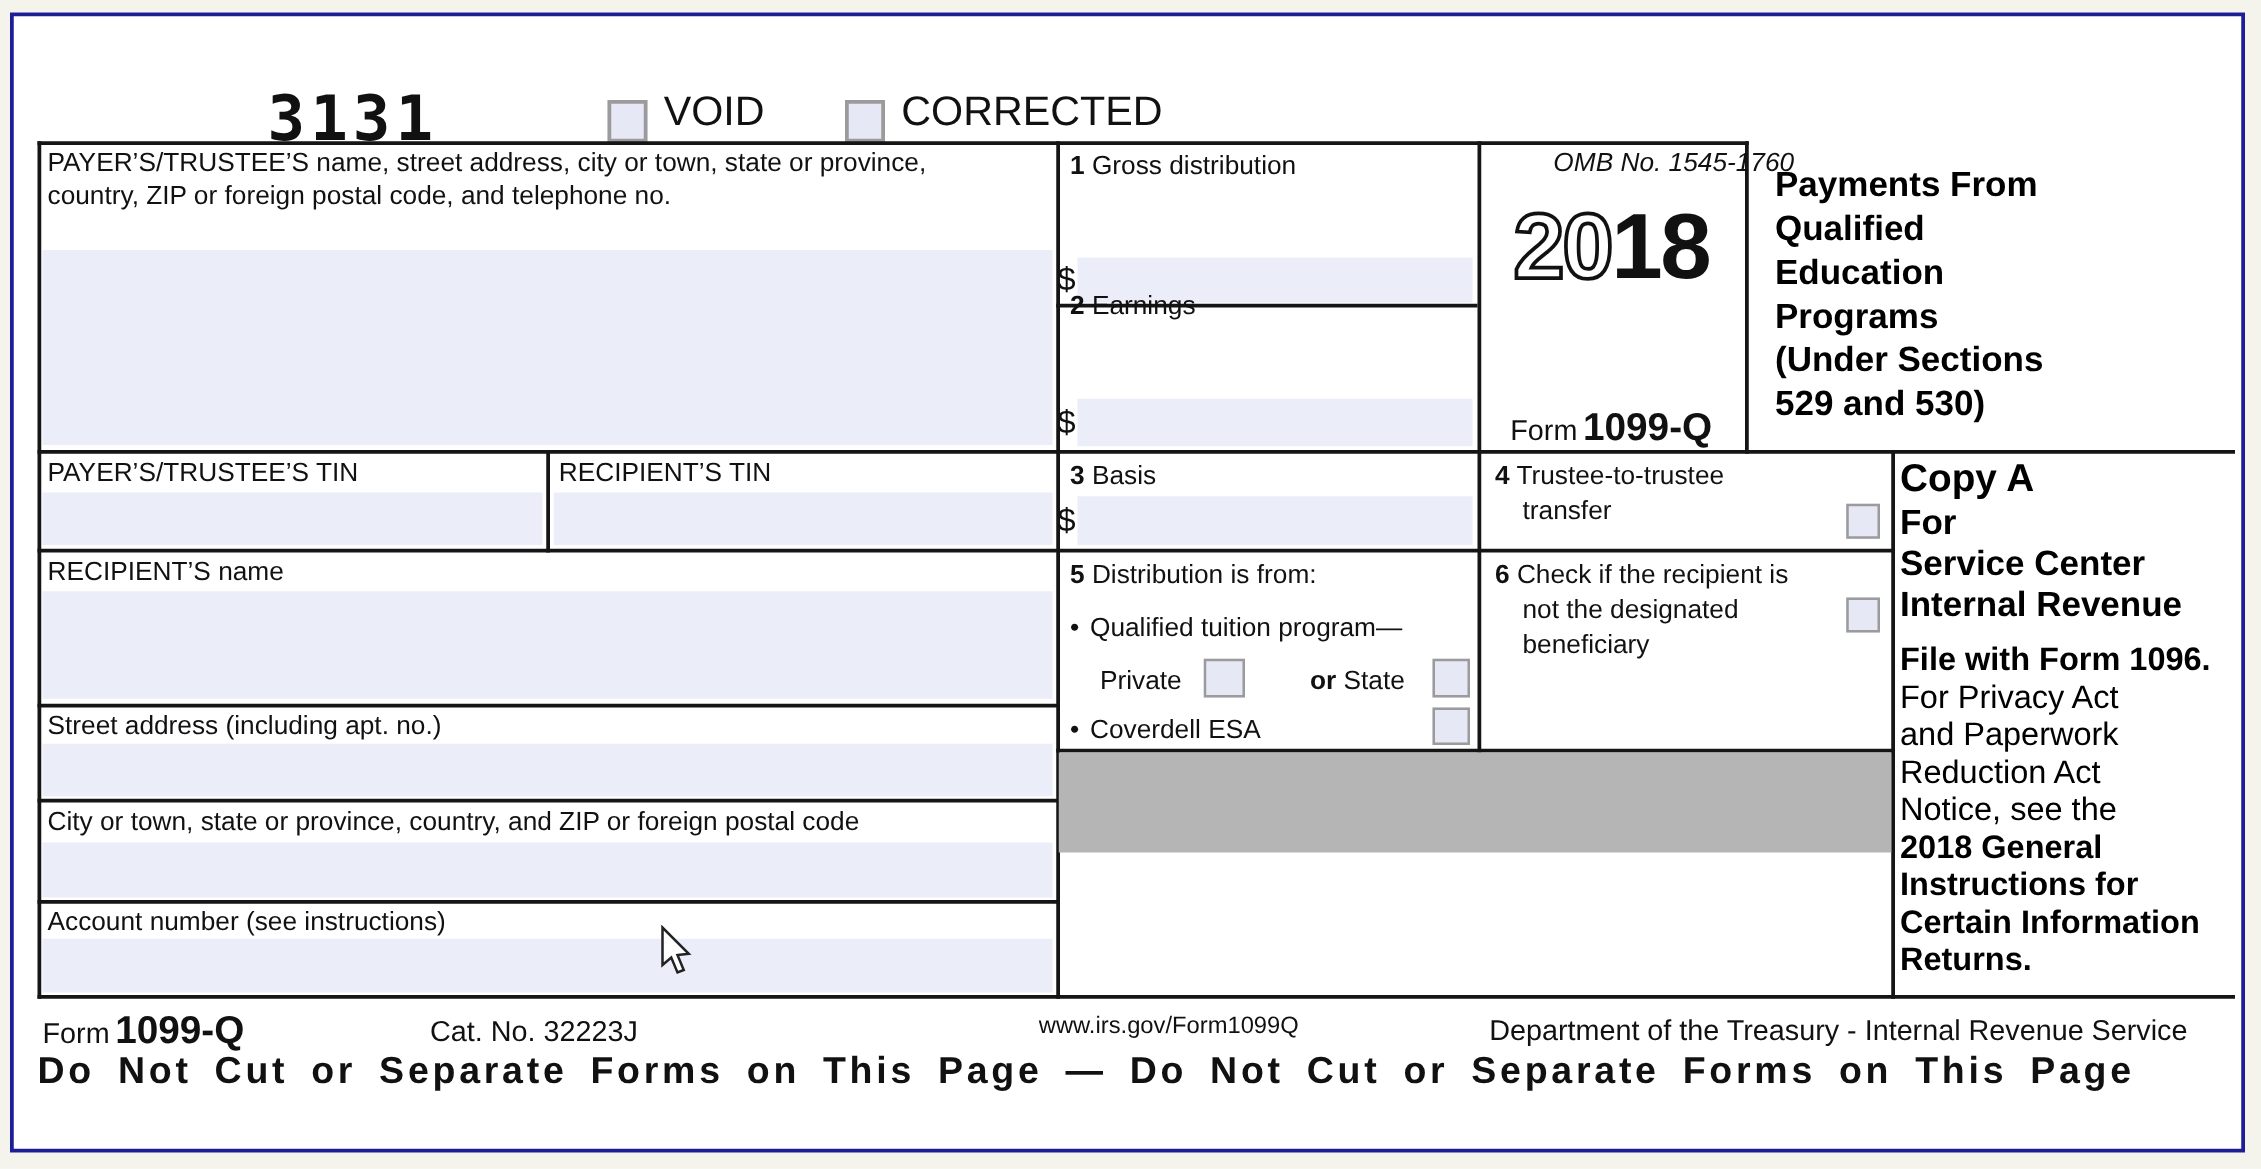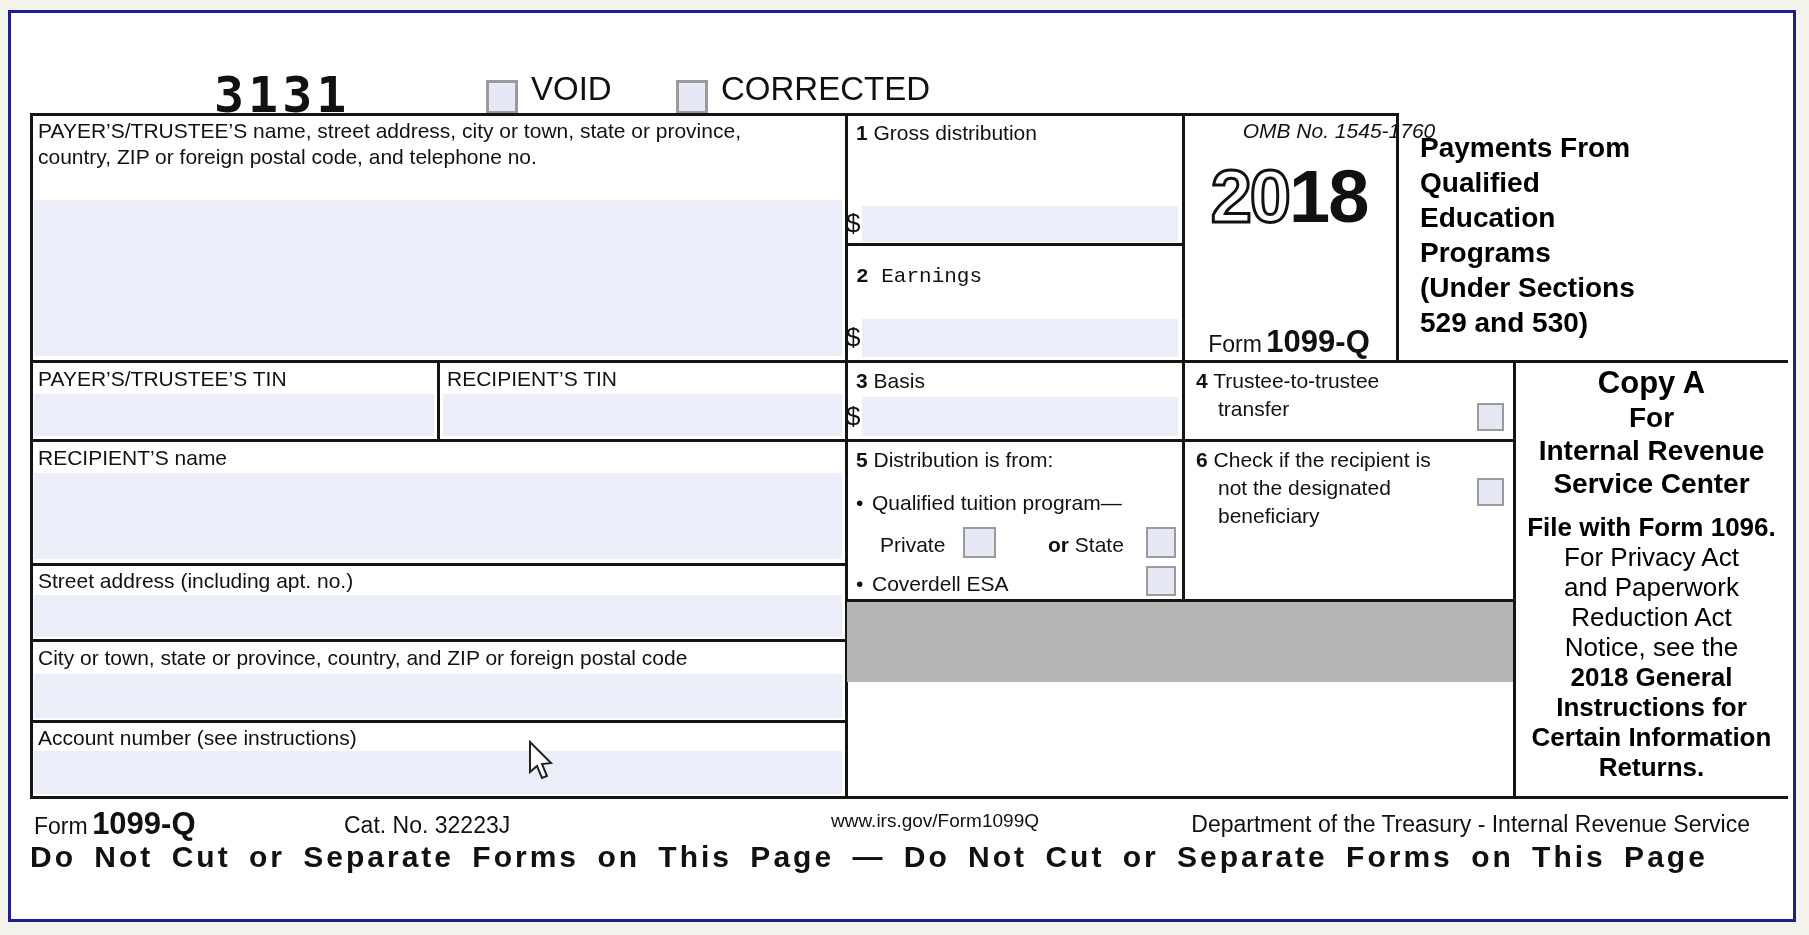--- a/index.html
+++ b/index.html
@@ -35,21 +35,21 @@
     font-size:50px;font-weight:bold;letter-spacing:4px;color:#111;
   }
   .title-block{
     position:absolute;font-weight:bold;font-size:28px;line-height:35px;color:#000;
   }
   .omb{position:absolute;text-align:center;font-size:21px;}
   .year{position:absolute;text-align:center;font-size:74px;font-weight:bold;letter-spacing:-2px;line-height:74px;}
   .year .outline{color:#fff;-webkit-text-stroke:3px #111;}
   .formword{font-size:23px;font-weight:normal;}
   .formnum{font-size:31px;font-weight:bold;}
-  .copy-a{position:absolute;text-align:center;font-size:26px;line-height:30px;color:#000;}
+  .copy-a{position:absolute;text-align:left;font-size:26px;line-height:30px;color:#000;}
   .copy-a .l1{font-size:31px;font-weight:bold;line-height:37px;}
   .copy-a .big{font-size:28px;font-weight:bold;line-height:33px;}
   .copy-a .b{font-weight:bold;}
   .copy-a .gap{height:12px;}
   .footer-small{position:absolute;font-size:23px;}
   .donotcut{
     position:absolute;font-size:30px;font-weight:bold;
     letter-spacing:3px;word-spacing:7px;white-space:nowrap;
   }
   .gray-block{position:absolute;background:#b5b5b5;}
@@ -83,21 +83,21 @@
   <div class="vline" style="left:1396px;top:113px;height:250px;"></div>
   <div class="vline" style="left:1513px;top:360px;height:439px;"></div>
   <div class="vline" style="left:437px;top:360px;height:82px;"></div>
 
   <div class="lbl" style="left:38px;top:118px;width:742px;">PAYER’S/TRUSTEE’S name, street address, city or town, state or province, country, ZIP or foreign postal code, and telephone no.</div>
   <div class="field" style="left:34px;top:200px;width:808px;height:156px;"></div>
 
   <div class="lbl" style="left:856px;top:120px;"><span class="bnum">1</span> <span>Gross distribution</span></div>
   <div class="dollar" style="left:846px;top:208px;">$</div>
   <div class="field" style="left:862px;top:206px;width:316px;height:36px;"></div>
-  <div class="lbl" style="left:856px;top:264px;font-family:Liberation Mono, monospace;"><span class="bnum">2</span> <span>Earnings</span></div>
+  <div class="lbl" style="left:856px;top:232px;"><span class="bnum">2</span> <span>Earnings</span></div>
   <div class="dollar" style="left:846px;top:322px;">$</div>
   <div class="field" style="left:862px;top:319px;width:316px;height:38px;"></div>
 
   <div class="omb" style="left:1232px;top:119px;width:214px;font-style:italic;">OMB No. 1545-1760</div>
   <div class="year" style="left:1182px;top:160px;width:214px;"><span class="outline">20</span><span>18</span></div>
   <div class="abs" style="left:1182px;top:324px;width:214px;text-align:center;">
     <span class="formword">Form</span>
     <span class="formnum">1099-Q</span>
   </div>
 
@@ -144,22 +144,22 @@
   <div class="lbl" style="left:38px;top:645px;">City or town, state or province, country, and ZIP or foreign postal code</div>
   <div class="field" style="left:34px;top:674px;width:808px;height:44px;"></div>
   <div class="lbl" style="left:38px;top:725px;">Account number (see instructions)</div>
   <div class="field" style="left:34px;top:751px;width:808px;height:43px;"></div>
 
   <div class="gray-block" style="left:847px;top:602px;width:666px;height:80px;"></div>
 
   <div class="copy-a" style="left:1520px;top:364px;width:263px;">
     <div class="l1">Copy A</div>
     <div class="big">For</div>
+    <div class="big">Service Center</div>
     <div class="big">Internal Revenue</div>
-    <div class="big">Service Center</div>
     <div class="gap"></div>
     <div class="b">File with Form 1096.</div>
     <div>For Privacy Act</div>
     <div>and Paperwork</div>
     <div>Reduction Act</div>
     <div>Notice, see the</div>
     <div class="b">2018 General</div>
     <div class="b">Instructions for</div>
     <div class="b">Certain Information</div>
     <div class="b">Returns.</div>

